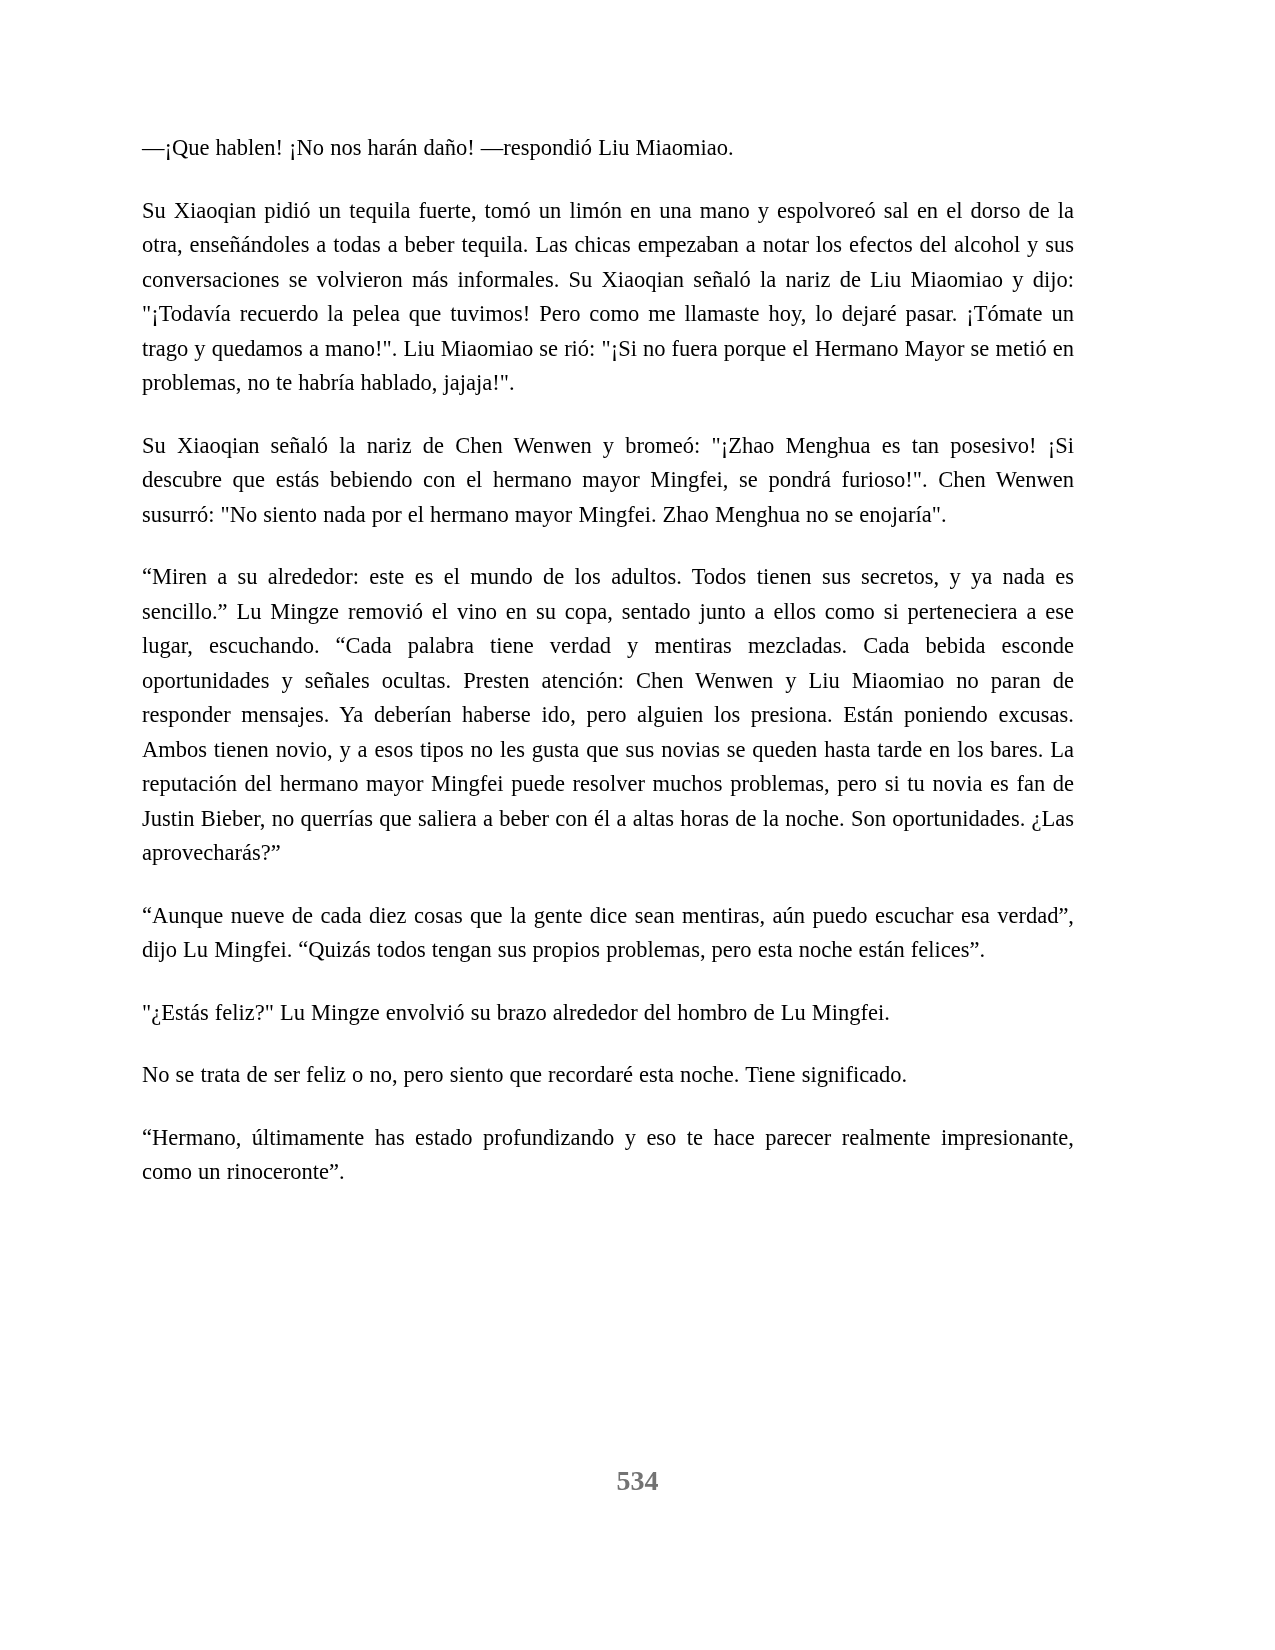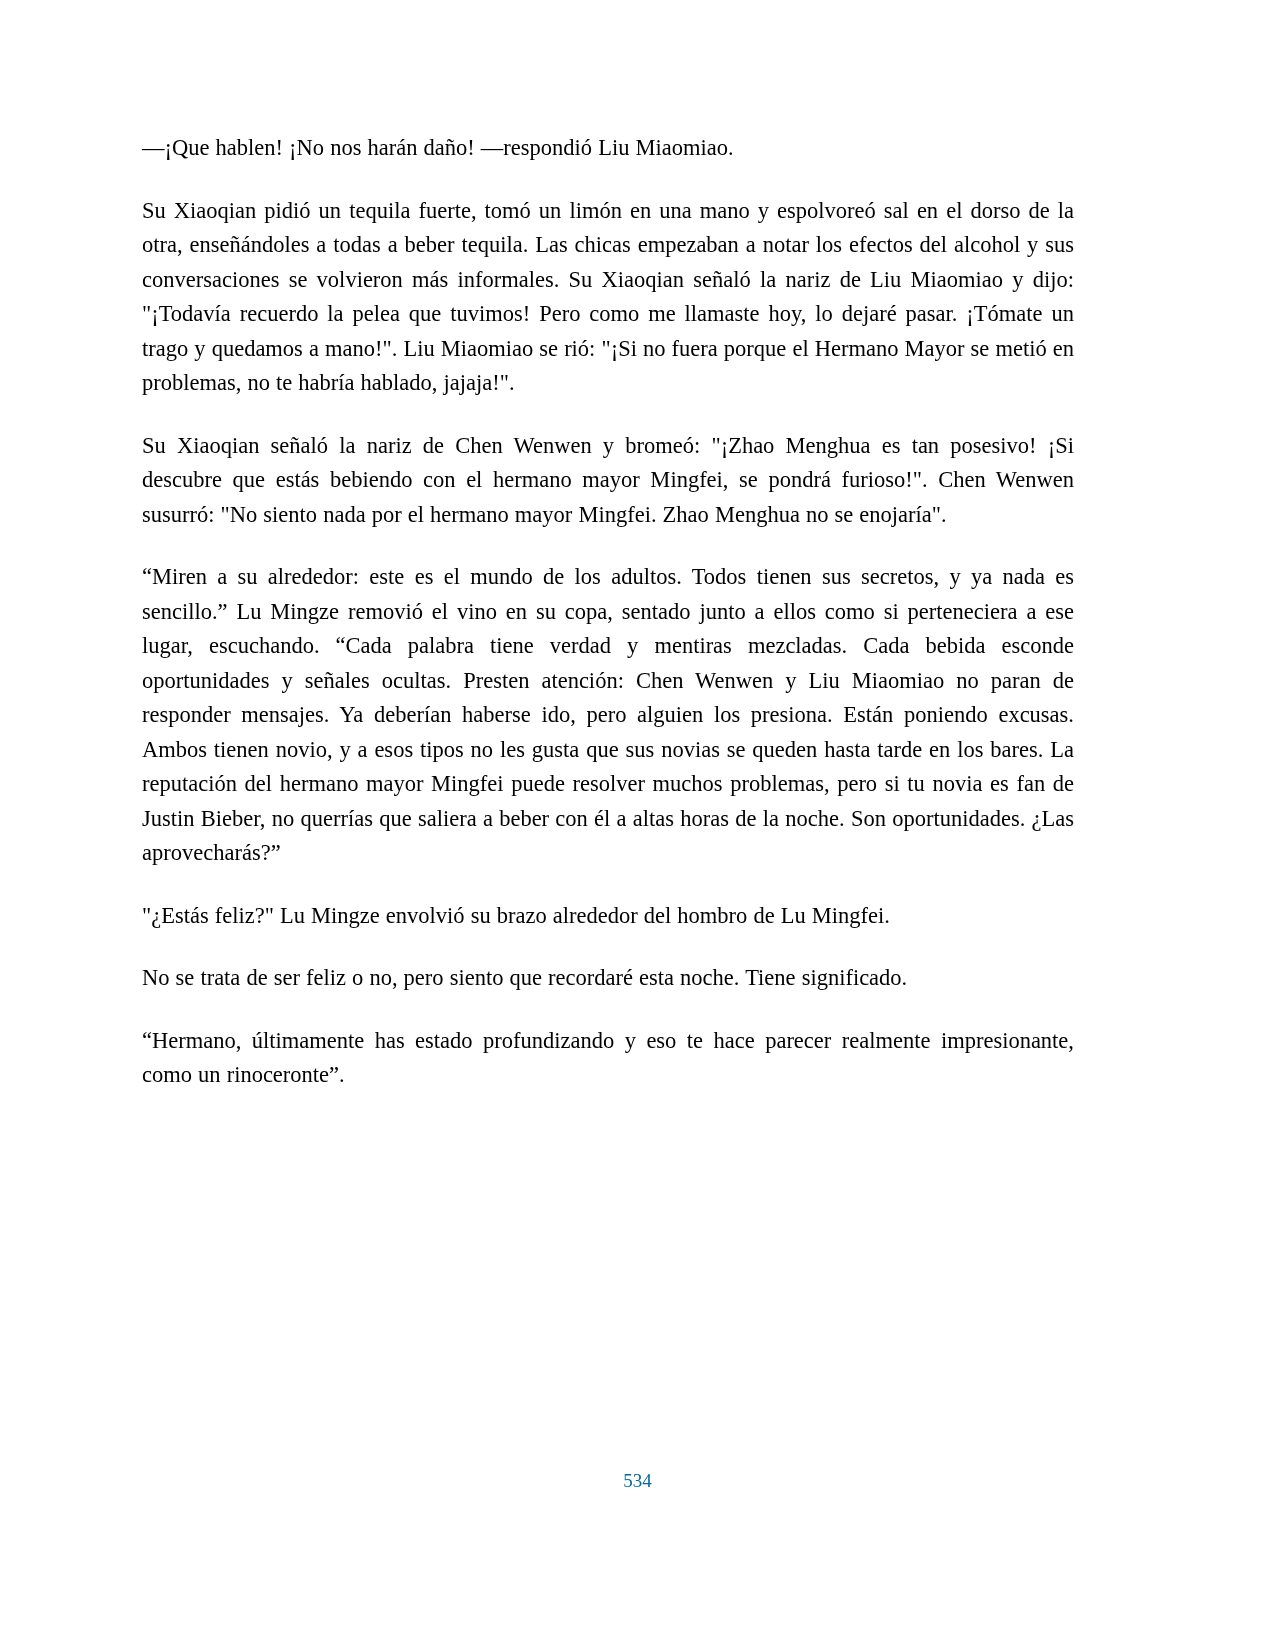--- a/index.html
+++ b/index.html
@@ -44,33 +44,35 @@
     margin-bottom: 16px;
   }
 
   .page-number {
     position: absolute;
     left: 0;
     right: 0;
     top: 1468px;
     text-align: center;
     font-family: "Liberation Serif", "DejaVu Serif", serif;
-    font-size: 19px;
+    font-size: 28px;
     line-height: 26px;
-    color: #0369a1;
+    color: #737373;
+    font-weight: bold;
   }
 </style>
 </head>
 <body>
 
 <div class="page">
   <div class="content">
     <p class="para">—¡Que hablen! ¡No nos harán daño! —respondió Liu Miaomiao.</p>
     <p class="para">Su Xiaoqian pidió un tequila fuerte, tomó un limón en una mano y espolvoreó sal en el dorso de la otra, enseñándoles a todas a beber tequila. Las chicas empezaban a notar los efectos del alcohol y sus conversaciones se volvieron más informales. Su Xiaoqian señaló la nariz de Liu Miaomiao y dijo: "¡Todavía recuerdo la pelea que tuvimos! Pero como me llamaste hoy, lo dejaré pasar. ¡Tómate un trago y quedamos a mano!". Liu Miaomiao se rió: "¡Si no fuera porque el Hermano Mayor se metió en problemas, no te habría hablado, jajaja!".</p>
     <p class="para">Su Xiaoqian señaló la nariz de Chen Wenwen y bromeó: "¡Zhao Menghua es tan posesivo! ¡Si descubre que estás bebiendo con el hermano mayor Mingfei, se pondrá furioso!". Chen Wenwen susurró: "No siento nada por el hermano mayor Mingfei. Zhao Menghua no se enojaría".</p>
     <p class="para">“Miren a su alrededor: este es el mundo de los adultos. Todos tienen sus secretos, y ya nada es sencillo.” Lu Mingze removió el vino en su copa, sentado junto a ellos como si perteneciera a ese lugar, escuchando. “Cada palabra tiene verdad y mentiras mezcladas. Cada bebida esconde oportunidades y señales ocultas. Presten atención: Chen Wenwen y Liu Miaomiao no paran de responder mensajes. Ya deberían haberse ido, pero alguien los presiona. Están poniendo excusas. Ambos tienen novio, y a esos tipos no les gusta que sus novias se queden hasta tarde en los bares. La reputación del hermano mayor Mingfei puede resolver muchos problemas, pero si tu novia es fan de Justin Bieber, no querrías que saliera a beber con él a altas horas de la noche. Son oportunidades. ¿Las aprovecharás?”</p>
+    <p class="para">“Aunque nueve de cada diez cosas que la gente dice sean mentiras, aún puedo escuchar esa verdad”, dijo Lu Mingfei. “Quizás todos tengan sus propios problemas, pero esta noche están felices”.</p>
     <p class="para">"¿Estás feliz?" Lu Mingze envolvió su brazo alrededor del hombro de Lu Mingfei.</p>
     <p class="para">No se trata de ser feliz o no, pero siento que recordaré esta noche. Tiene significado.</p>
     <p class="para">“Hermano, últimamente has estado profundizando y eso te hace parecer realmente impresionante, como un rinoceronte”.</p>
   </div>
 
   <div class="page-number">534</div>
 </div>
 
 </body></html>

